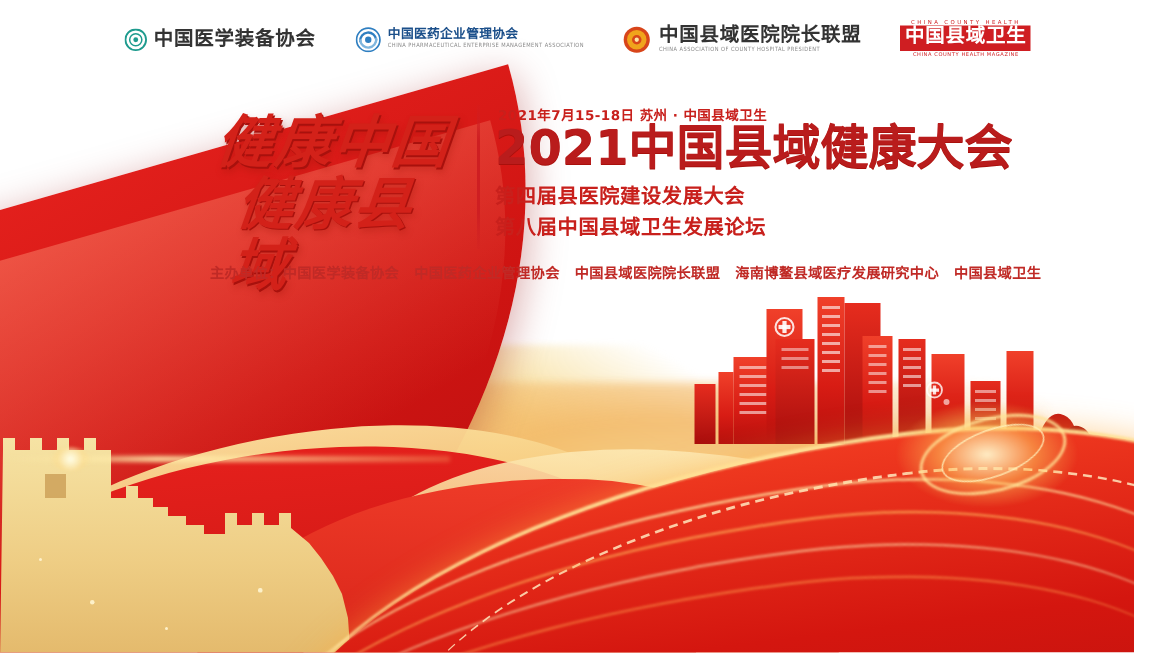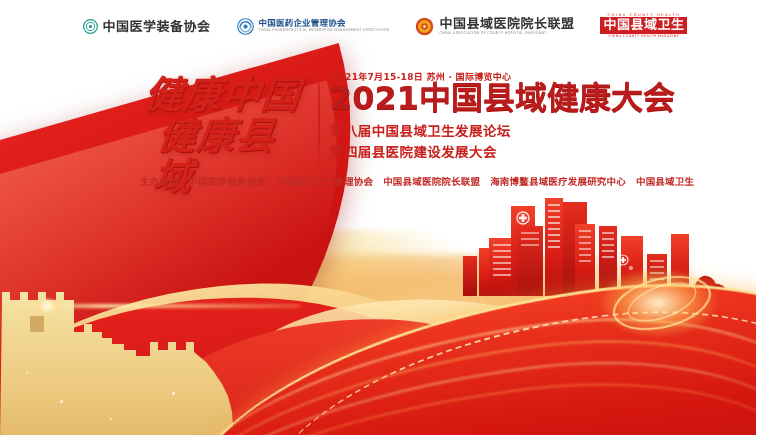--- a/index.html
+++ b/index.html
@@ -394,27 +394,27 @@
 
   <div class="headline">
 
     <div class="calli">
       <span class="l1">健康中国</span>
       <span class="l2">健康县域</span>
     </div>
 
     <div class="divider"></div>
 
-    <div class="date-line">2021年7月15-18日  苏州 · 国际博览中心</div>
+    <div class="date-line">2021年7月15-18日  苏州 · 中国县域卫生</div>
 
     <div class="main-title">2021中国县域健康大会</div>
 
     <div class="sub-lines">
+      <div>第四届县医院建设发展大会</div>
       <div>第八届中国县域卫生发展论坛</div>
-      <div>第四届县医院建设发展大会</div>
     </div>
 
     <div class="organizers">
       <span>主办单位：</span><span>中国医学装备协会</span><span class="gap"></span><span>中国医药企业管理协会</span><span class="gap"></span><span>中国县域医院院长联盟</span><span class="gap"></span><span>海南博鳌县域医疗发展研究中心</span><span class="gap"></span><span>中国县域卫生</span>
     </div>
   </div>
 
 </div>
 
 </body></html>

